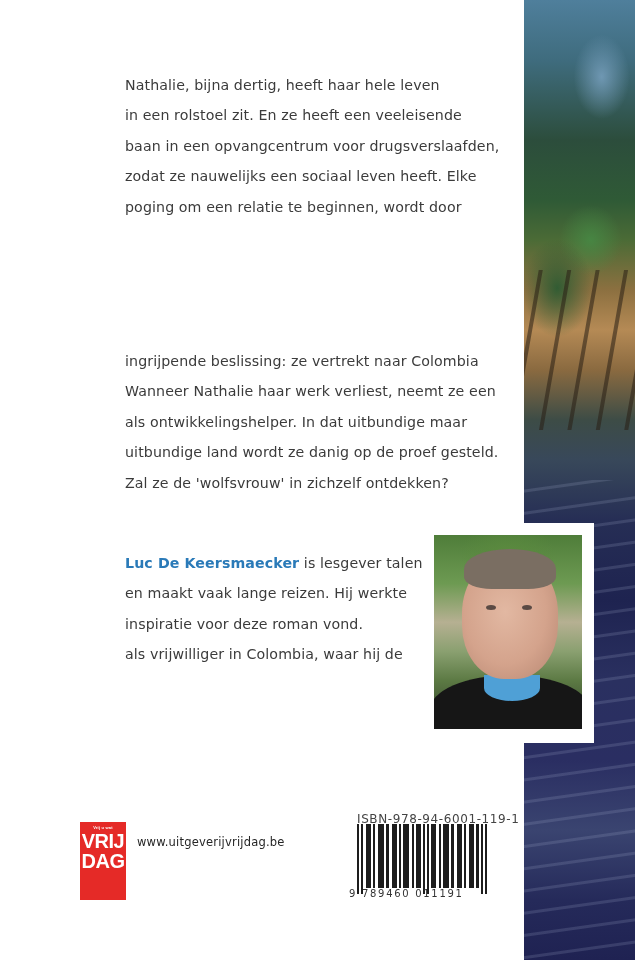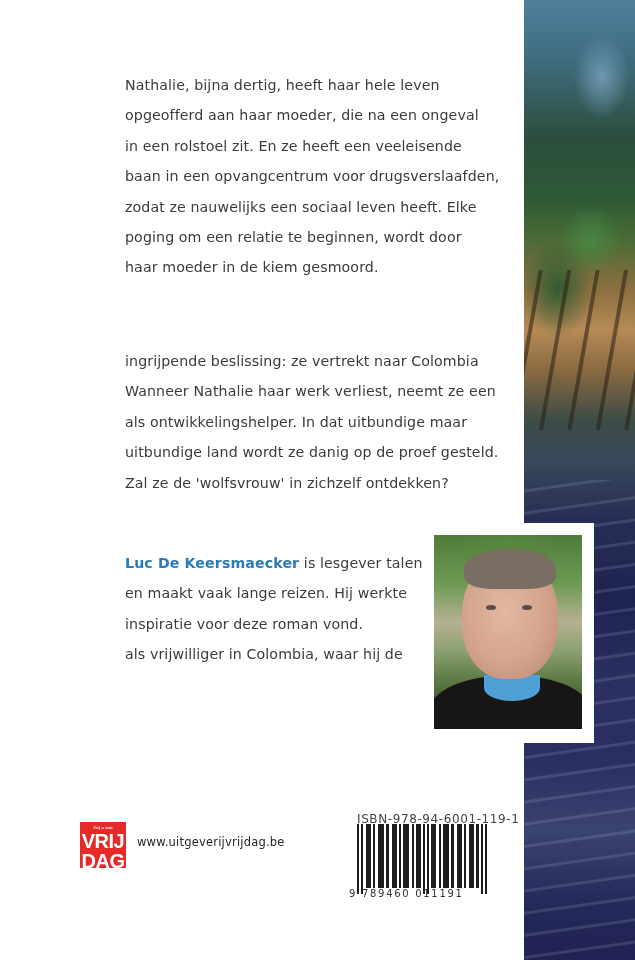--- a/index.html
+++ b/index.html
@@ -53,21 +53,21 @@
     position: absolute; left: 28px; top: 22px; width: 96px; height: 122px; border-radius: 46% 46% 44% 44%;
     background: radial-gradient(ellipse at 45% 45%, #e2b8a2 0%, #d4a38c 55%, #b58570 100%);
   }
   .photo .hair { position: absolute; left: 30px; top: 14px; width: 92px; height: 40px; border-radius: 50% 50% 30% 30%; background: #7a6e62; }
   .photo .body { position: absolute; left: -4px; top: 140px; width: 160px; height: 70px; border-radius: 50% 50% 0 0; background: #161616; }
   .photo .collar { position: absolute; left: 50px; top: 140px; width: 56px; height: 26px; border-radius: 0 0 50% 50%; background: #4fa0d6; }
   .photo .eye { position: absolute; top: 70px; width: 10px; height: 5px; border-radius: 50%; background: #5a4a44; }
 
   
   .logo {
-    position: absolute; left: 80px; top: 822px; width: 46px; height: 46px; background: #e52a27;
+    position: absolute; left: 80px; top: 822px; width: 46px; height: 78px; background: #e52a27;
     color: #fff; text-align: center; font-family: "Liberation Sans", sans-serif; font-weight: bold;
   }
   .logo .tag { font-size: 4px; line-height: 6px; margin-top: 3px; letter-spacing: 0.2px; }
   .logo .w1 { font-size: 20px; line-height: 20px; letter-spacing: -0.5px; }
   .logo .w2 { font-size: 20px; line-height: 20px; letter-spacing: -0.5px; }
 
   .site-url {
     position: absolute; left: 137px; top: 835px; font-size: 11.5px; font-weight: normal; color: #262626;
     font-family: "DejaVu Sans", sans-serif; letter-spacing: 0.2px;
   }
@@ -86,26 +86,24 @@
 
 <div class="page">
 
   <div class="strip">
     <div class="reeds"></div>
     <div class="ripples"></div>
   </div>
 
   <div class="text-block" id="blurb1">
     <p>Nathalie, bijna dertig, heeft haar hele leven</p>
-    <p>opgeofferd aan haar moeder, die na een ongeval</p>
     <p>in een rolstoel zit. En ze heeft een veeleisende</p>
     <p>baan in een opvangcentrum voor drugsverslaafden,</p>
     <p>zodat ze nauwelijks een sociaal leven heeft. Elke</p>
     <p>poging om een relatie te beginnen, wordt door</p>
-    <p>haar moeder in de kiem gesmoord.</p>
   </div>
 
   <div class="text-block" id="blurb2">
     <p>ingrijpende beslissing: ze vertrekt naar Colombia</p>
     <p>Wanneer Nathalie haar werk verliest, neemt ze een</p>
     <p>als ontwikkelingshelper. In dat uitbundige maar</p>
     <p>uitbundige land wordt ze danig op de proef gesteld.</p>
     <p>Zal ze de 'wolfsvrouw' in zichzelf ontdekken?</p>
   </div>
 

